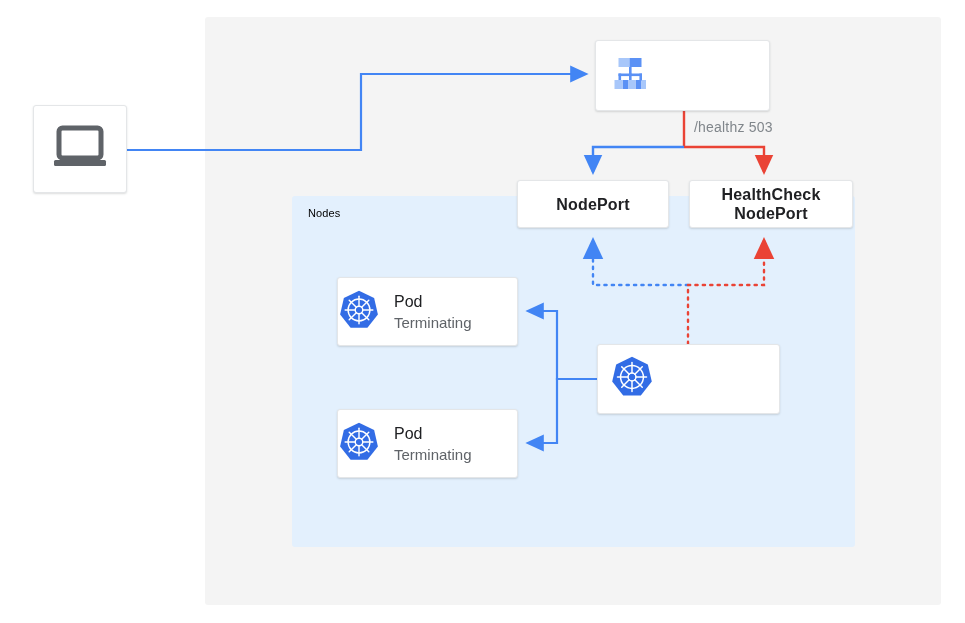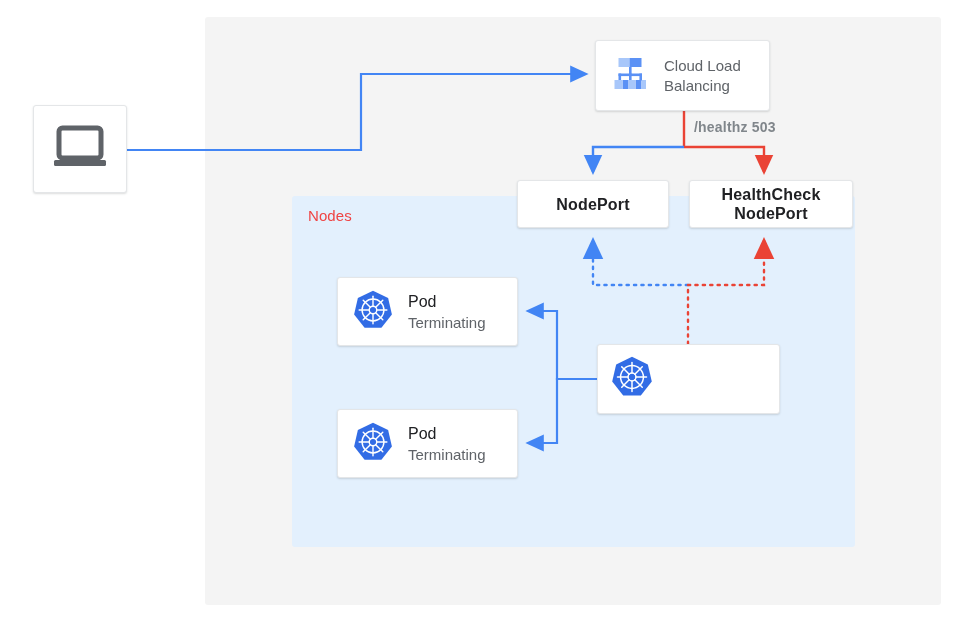--- a/index.html
+++ b/index.html
@@ -35,22 +35,22 @@
     top: 196px;
     width: 563px;
     height: 351px;
     background: #e3f0fd;
     border-radius: 3px;
   }
   .nodes-label {
     position: absolute;
     left: 308px;
     top: 207px;
-    font-size: 15px;
-    color: #ef4444;
+    font-size: 11px;
+    color: #000000;
     letter-spacing: .1px;
     text-align: right;
   }
 
   
   .card {
     position: absolute;
     background: #ffffff;
     border: 1px solid #e4e6e8;
     border-radius: 3px;
@@ -98,21 +98,21 @@
     font-weight: bold;
     color: #202124;
     line-height: 19px;
     letter-spacing: .2px;
   }
 
   
   .pod-card {
     left: 337px;
     width: 181px; height: 69px;
-    padding-left: 14px;
+    padding-left: 0;
     gap: 14px;
   }
   #pod-1 { top: 277px; }
   #pod-2 { top: 409px; }
 
   
   #kubeproxy-card {
     left: 597px; top: 344px;
     width: 183px; height: 70px;
     padding-left: 12px;
@@ -137,21 +137,21 @@
     left: 0; top: 0;
     width: 965px; height: 623px;
     pointer-events: none;
   }
 
   .healthz-label {
     position: absolute;
     left: 694px;
     top: 119px;
     font-size: 14px;
-    font-weight: bold;
+    font-weight: normal;
     color: #80868b;
     letter-spacing: .2px;
     text-align: center;
   }
 </style>
 </head>
 <body>
 
 <div id="canvas">
 
@@ -220,24 +220,20 @@
         <rect x="10.5" y="21.5" width="2.6" height="7" fill="#5b91f5"></rect>
         <rect x="21" y="21.5" width="2.6" height="7" fill="#5b91f5"></rect>
         <rect x="31.4" y="21.5" width="2.6" height="7" fill="#5b91f5"></rect>
         <rect x="6.5" y="28" width="7.5" height="9" fill="#a8c7fa"></rect>
         <rect x="14.5" y="28" width="6" height="9" fill="#5b91f5"></rect>
         <rect x="21" y="28" width="6" height="9" fill="#a8c7fa"></rect>
         <rect x="27.5" y="28" width="6" height="9" fill="#5b91f5"></rect>
         <rect x="34" y="28" width="4" height="9" fill="#a8c7fa"></rect>
       </svg>
     </span>
-    <div class="lbl-stack">
-      <span class="clb-text">Cloud Load</span>
-      <span class="clb-text">Balancing</span>
-    </div>
   </div>
 
   <div class="card center" id="nodeport-card">
     <div>
       <div class="port-text">NodePort</div>
     </div>
   </div>
 
   <div class="card center" id="hcnodeport-card">
     <div>

